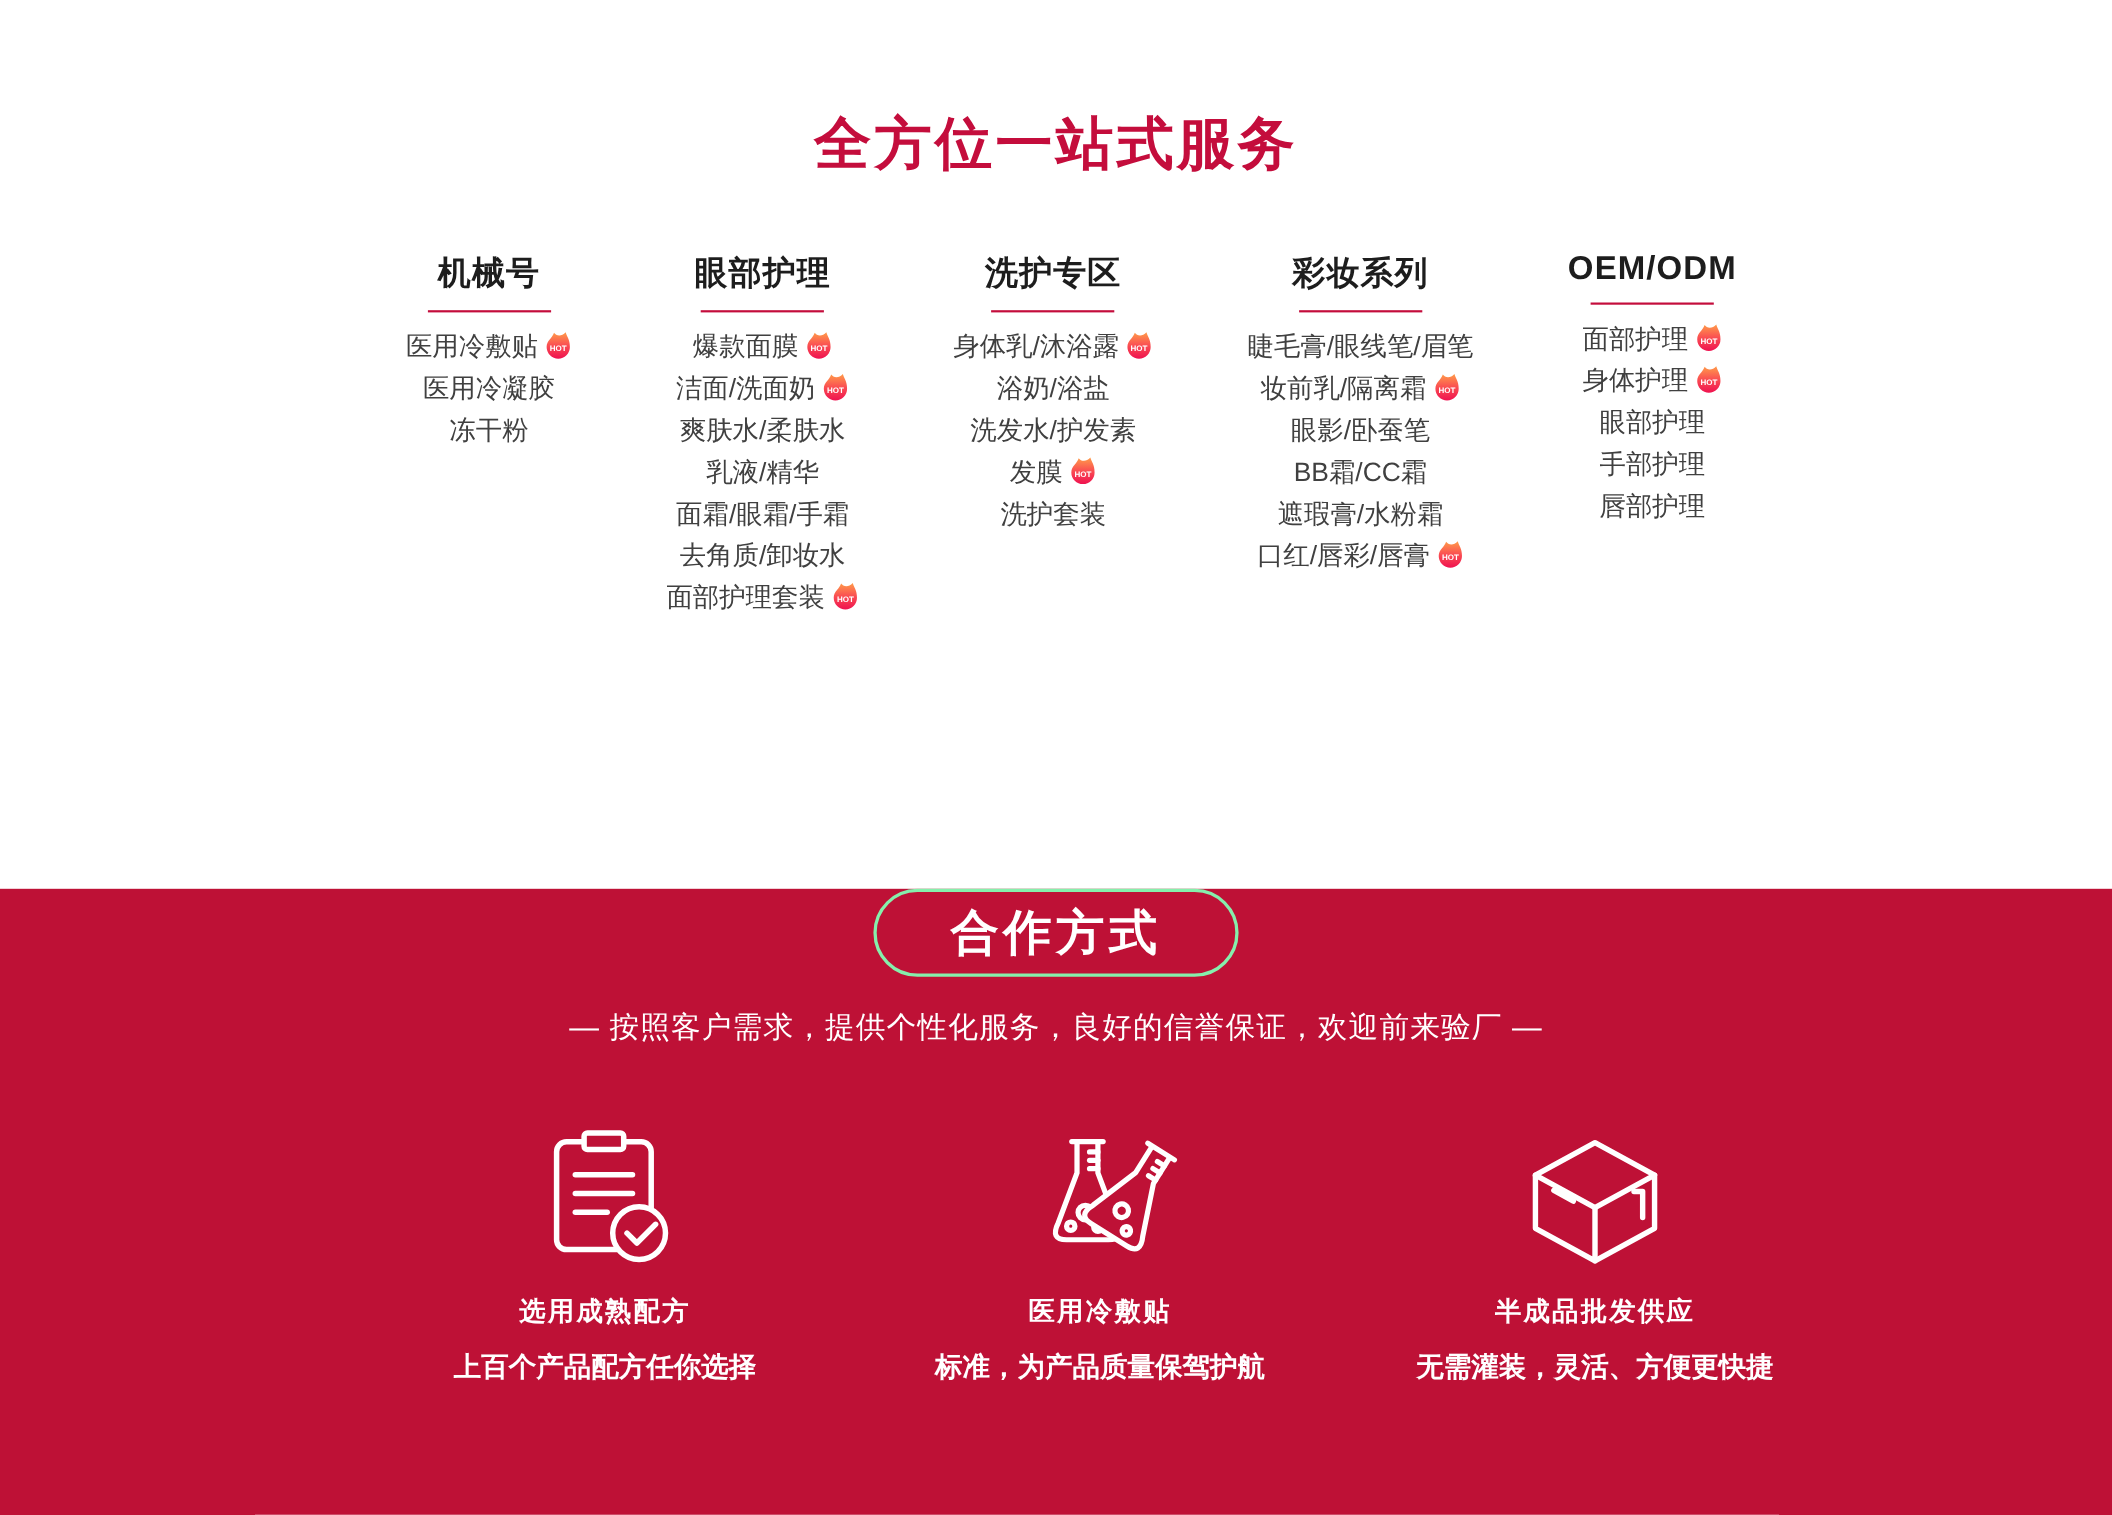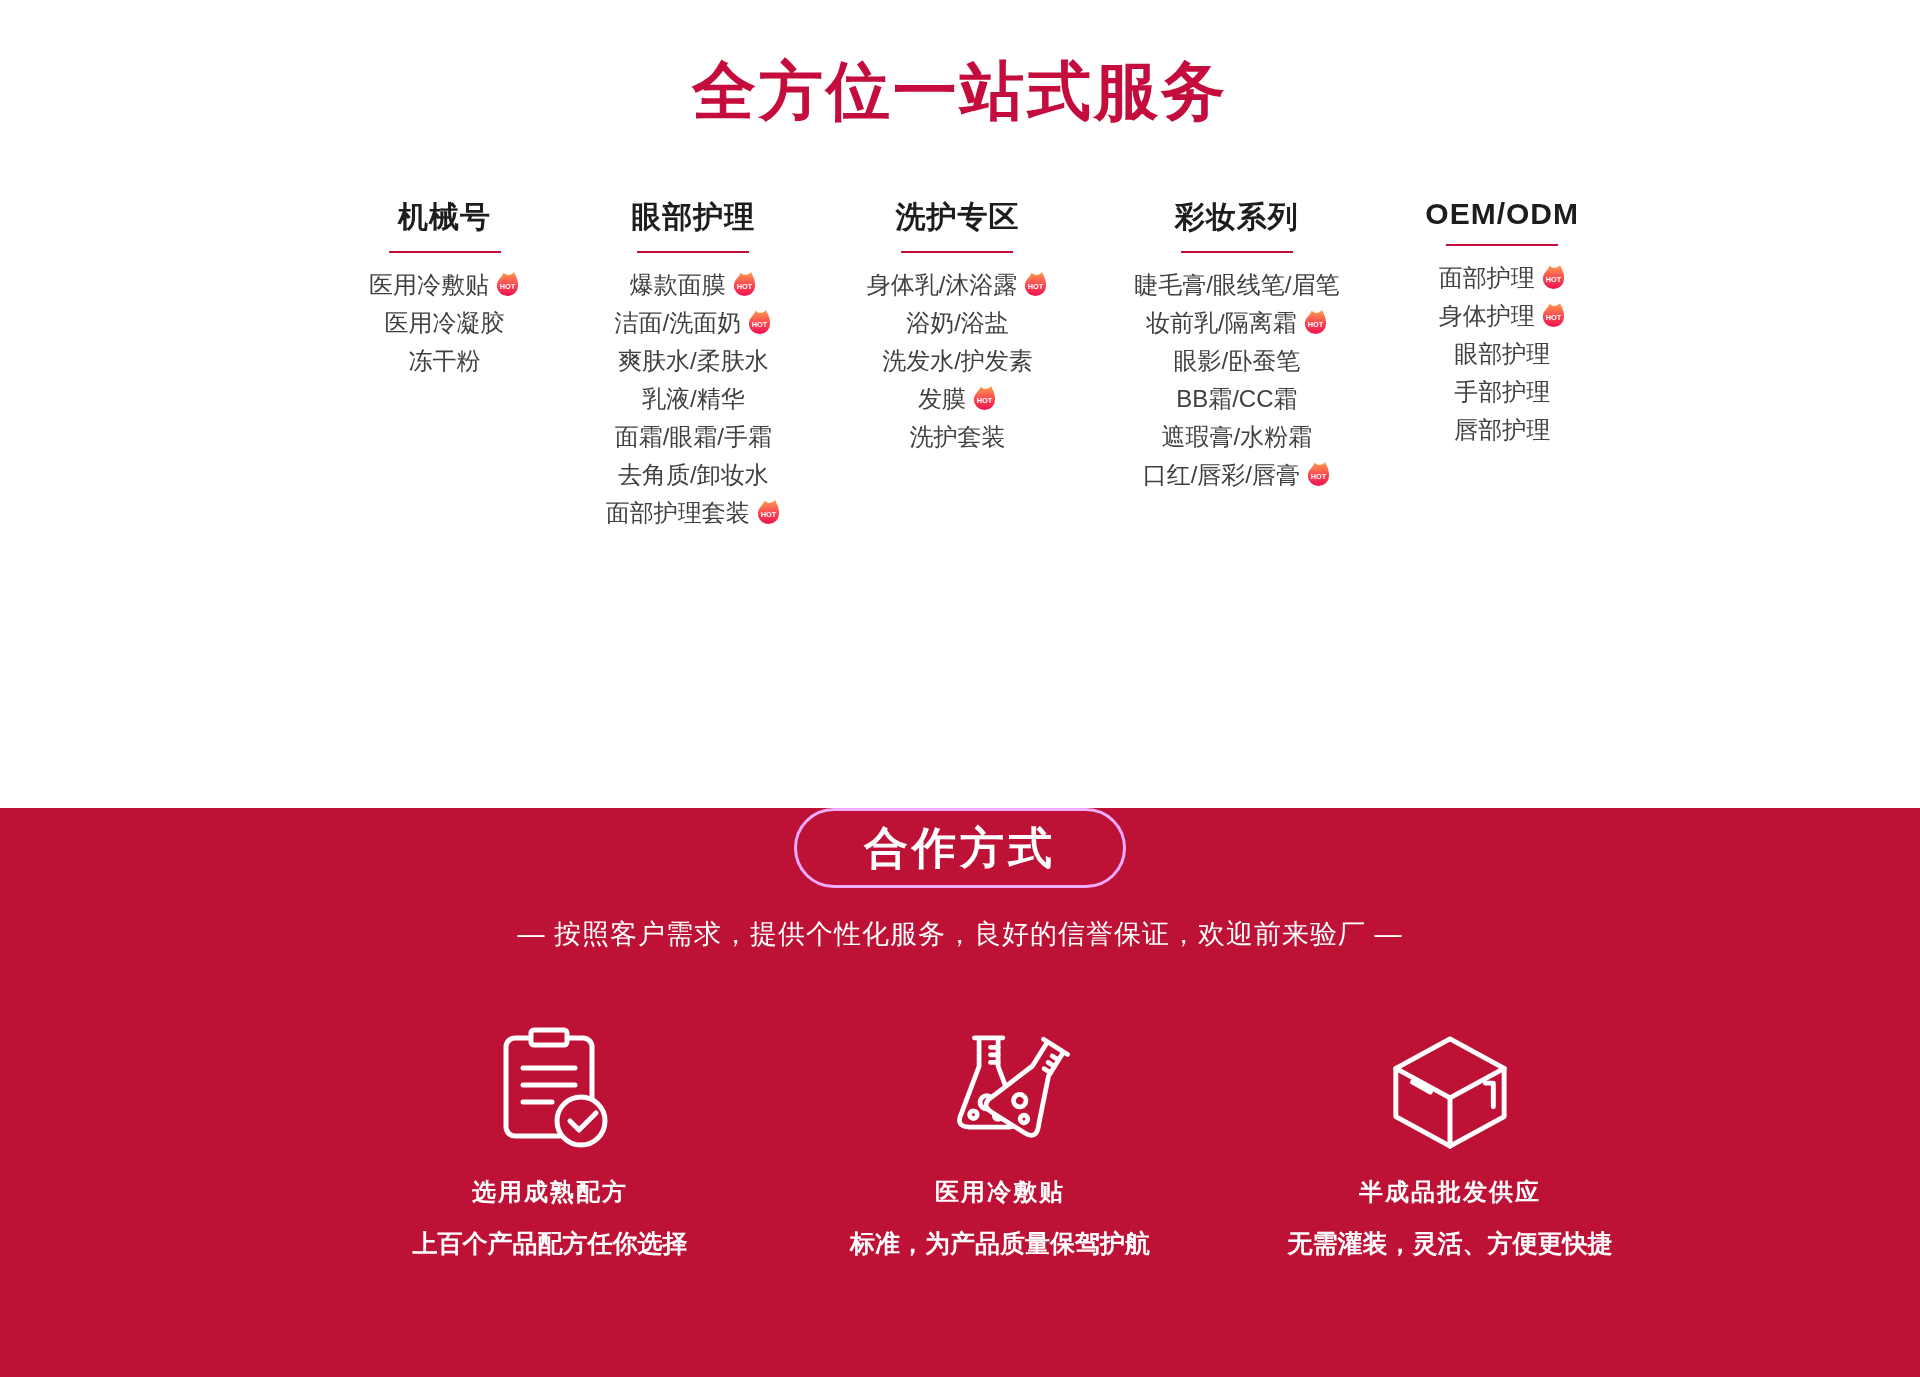--- a/index.html
+++ b/index.html
@@ -4,32 +4,32 @@
 <style>
   * { margin:0; padding:0; box-sizing:border-box; }
   html,body { width:1920px; height:1377px; }
   body { font-family:"Liberation Sans","DejaVu Sans",sans-serif; background:#ffffff; overflow:hidden; }
   :root { --accent:#C40D3C; --bg:#BE1136; }
 
   .page { position:relative; width:1920px; height:1377px; overflow:hidden; }
 
   
   .services { height:722px; background:#fff; text-align:center; }
-  .page-title { padding-top:48px; font-size:64px; font-weight:bold; color:var(--accent); letter-spacing:3px; }
+  .page-title { padding-top:96px; font-size:52px; font-weight:bold; color:var(--accent); letter-spacing:3px; }
   .columns { margin:62px auto 0; width:1210px; display:flex; justify-content:space-between; align-items:flex-start; transform:translateX(14px); }
   .col { text-align:center; }
   .col h2 { font-size:30px; color:#1d1d1d; font-weight:bold; letter-spacing:1px; white-space:nowrap; }
   .rule { width:112px; height:2px; background:var(--accent); margin:13px auto 13px; }
   .col ul { list-style:none; }
   .col li { font-size:24px; color:#404040; line-height:38px; white-space:nowrap; }
   .hot { width:25px; height:27px; margin-left:6px; vertical-align:-5px; }
 
   
   .coop { height:655px; background:var(--bg); color:#fff; text-align:center; position:relative; }
-  .pill { margin:86px auto 0; width:332px; height:80px; border:3px solid #f0abfc; border-radius:44px;
+  .pill { margin:86px auto 0; width:332px; height:80px; border:3px solid #86efac; border-radius:44px;
           display:flex; align-items:center; justify-content:center;
           font-size:44px; font-weight:bold; letter-spacing:4px; }
   .coop-sub { margin-top:28px; font-size:27px; letter-spacing:1px;text-align:center; }
   .features { margin:70px auto 0; display:flex; justify-content:center; transform:translateX(40px); }
   .feature { width:420px; }
   .feature:nth-child(2) { width:480px; }
   .ficon { height:130px; display:flex; align-items:flex-end; justify-content:center; }
   .ficon svg { display:block; }
   .feature h3 { margin-top:24px; font-size:24px; font-weight:bold; letter-spacing:2px; }
   .feature p { margin-top:14px; font-size:25px; line-height:42px;font-weight:bold; }

